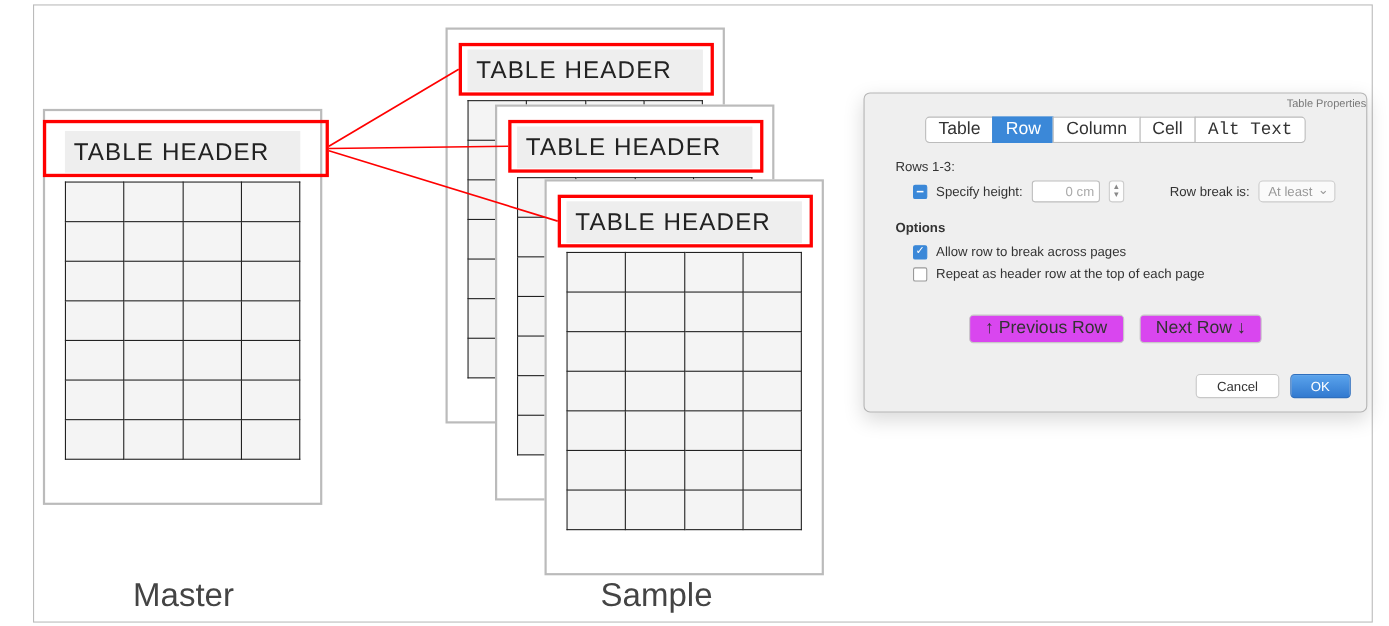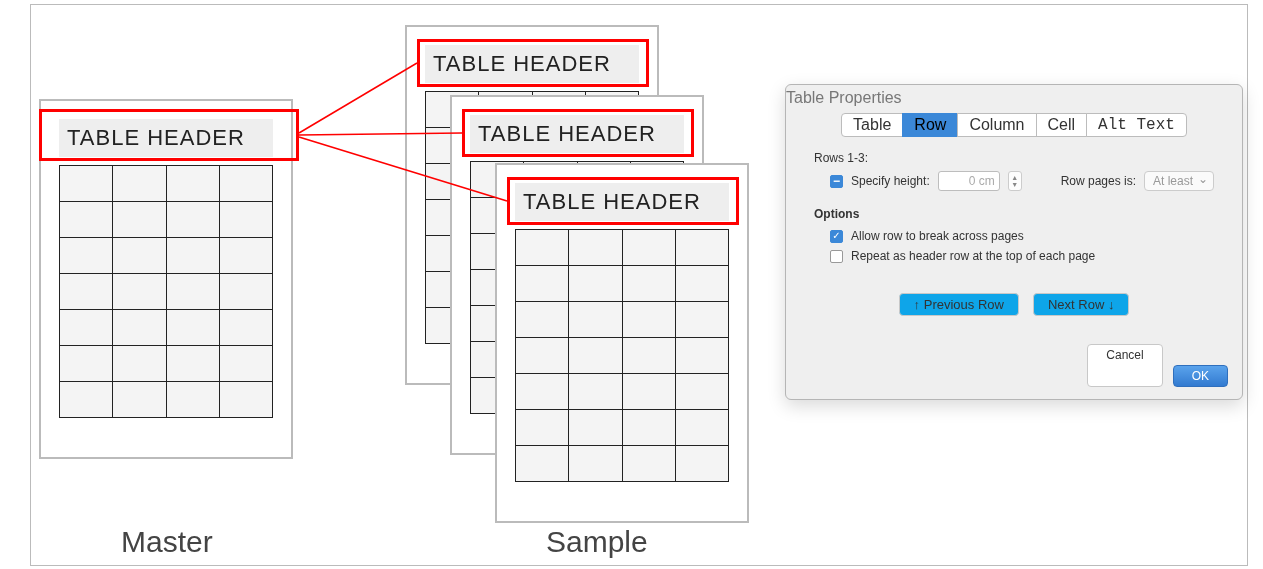--- a/index.html
+++ b/index.html
@@ -105,22 +105,22 @@
       width: 458px;
       background: #efefef;
       border: 1px solid #b5b5b5;
       border-radius: 6px;
       box-shadow: 0 6px 18px rgba(0,0,0,0.15);
       z-index: 50;
       font-size: 12px;
       color: #333;
     }
     .dialog-title {
-      text-align: left;
-      font-size: 16px;
+      text-align: right;
+      font-size: 10px;
       color: #777;
       padding: 4px 0 4px 0;
     }
     .tabs {
       display: flex;
       justify-content: center;
       gap: 0;
       margin-top: 2px;
       margin-bottom: 14px;
     }
@@ -130,21 +130,21 @@
       padding: 2px 11px;
       font-size: 16px;
       margin-left: -1px;
       cursor: default;
     }
     .tab:first-child { border-radius: 4px 0 0 4px; margin-left: 0; }
     .tab:last-child { border-radius: 0 4px 4px 0; font-family: Liberation Mono, monospace; }
     .tab.active {
       background: #3b88d8;
       border-color: #3b88d8;
-      color: #000000;
+      color: #ffffff;
     }
     .dialog-body { padding: 0 28px 14px 28px; }
     .rows-label { margin-bottom: 6px; }
     .section-title { font-weight: 600; margin: 6px 0 8px 0; }
     .row-line { display: flex; align-items: center; gap: 8px; margin-left: 16px; margin-bottom: 6px; }
     .checkbox {
       width: 13px; height: 13px;
       border: 1px solid #999;
       border-radius: 2px;
       display: inline-flex;
@@ -190,43 +190,42 @@
       color: #999;
     }
     .dialog-nav {
       display: flex;
       justify-content: center;
       gap: 14px;
       margin: 30px 0 4px 0;
     }
     .nav-btn {
       border: 1px solid #c8c8c8;
-      background: #0ea5e9;
+      background: #d946ef;
       border-radius: 4px;
       padding: 3px 14px;
-      font-size: 13px;
+      font-size: 16px;
     }
     .dialog-footer {
       display: flex;
       justify-content: flex-end;
       gap: 10px;
       padding: 10px 14px 12px 14px;
     }
     .btn {
       border: 1px solid #c8c8c8;
       background: #fff;
       border-radius: 4px;
       padding: 3px 18px;
       font-size: 12px;
     }
     .btn.primary {
       background: linear-gradient(#5aa3ec, #327ad0);
       border-color: #2f6fbd;
       color: #fff;
-      margin-top: 21px;
     }
     .spacer { flex: 1; }
   </style>
 </head>
 <body>
 
 <div class="outer-frame">
 
   <div class="page master-page">
     <div class="page-header">TABLE HEADER</div>
@@ -458,21 +457,21 @@
 
     <div class="row-line">
       <span class="checkbox minus-blue">−</span>
       <span>Specify height:</span>
       <span class="input-height">0 cm</span>
       <span class="stepper">
         <span>▲</span>
         <span>▼</span>
       </span>
       <div class="spacer"></div>
-      <span>Row pages is:</span>
+      <span>Row break is:</span>
       <span class="dropdown-rh">At least</span>
     </div>
 
     <div class="section-title" style="margin-top:16px;">Options</div>
     <div class="row-line">
       <span class="checkbox checked-blue">✓</span>
       <span>Allow row to break across pages</span>
     </div>
     <div class="row-line">
       <span class="checkbox"></span>

